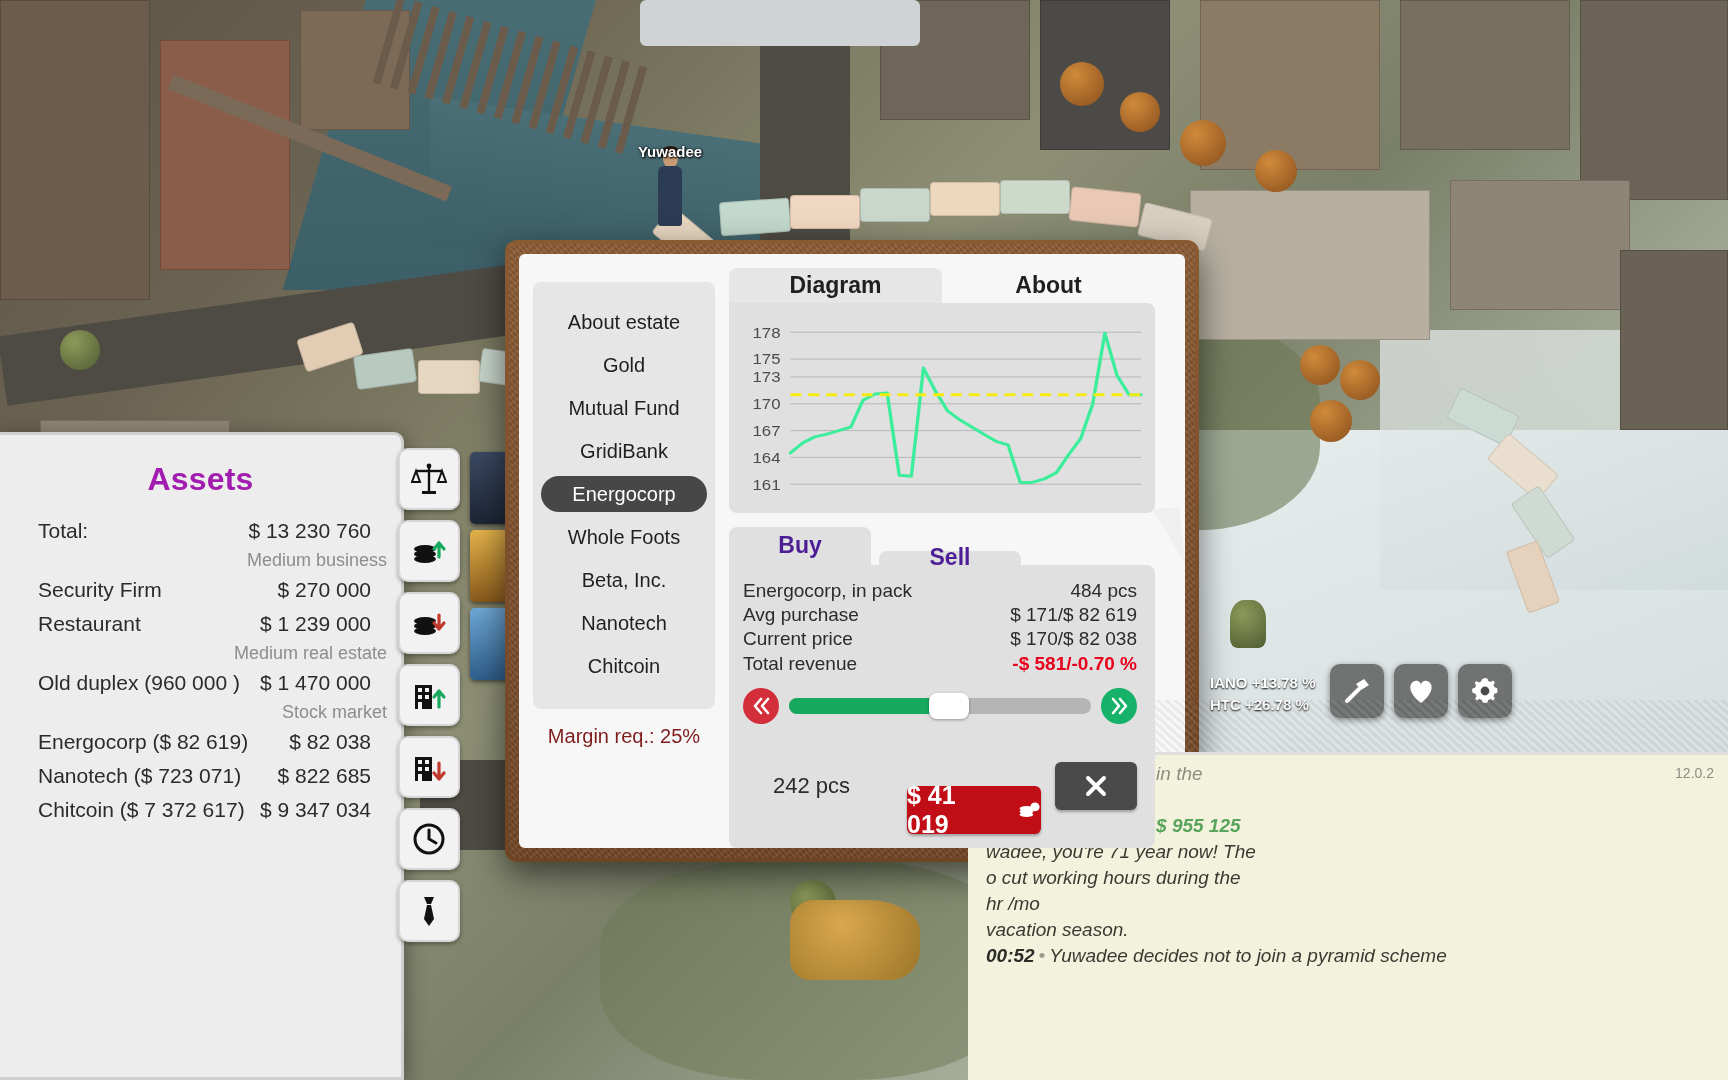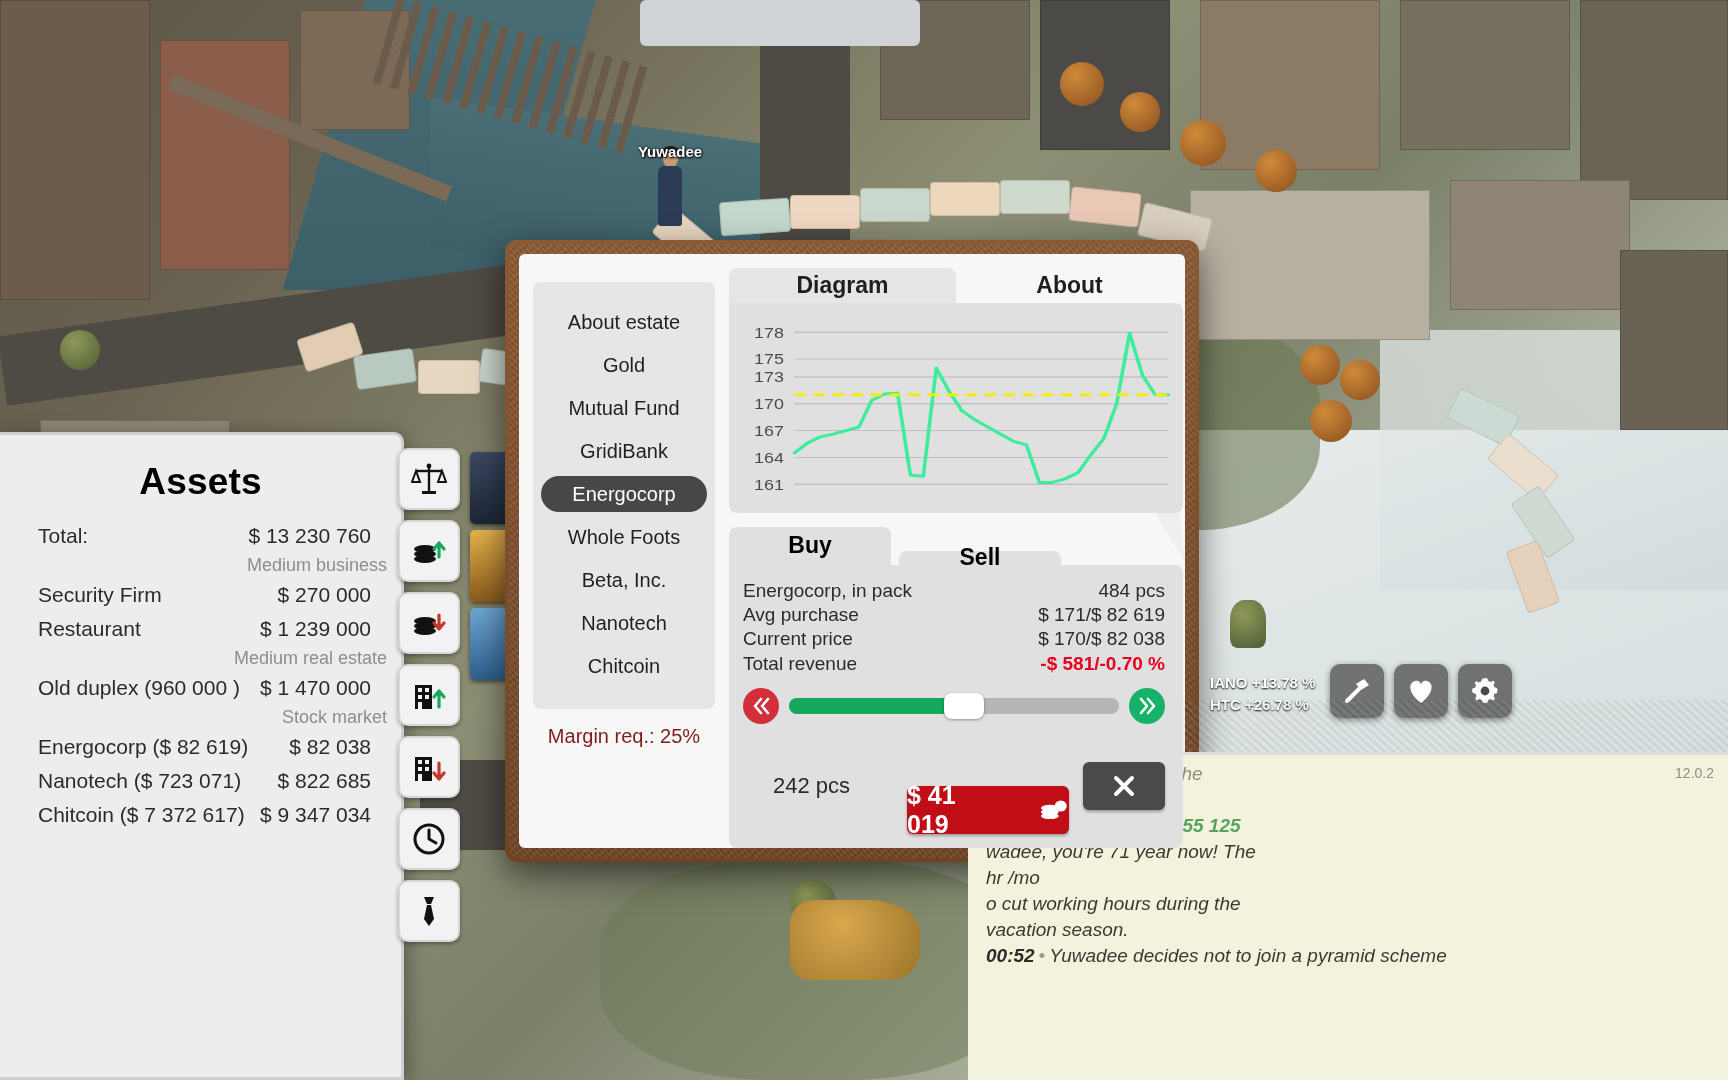--- a/index.html
+++ b/index.html
@@ -43,21 +43,21 @@
   
   #assets-panel {
     position:absolute; left:0px; top:432px; width:404px; height:648px;
     background:#ededed;
     border:3px solid #cfcfcf;
     border-left:none;
     border-radius:0 10px 0 0;
     box-shadow: 0 6px 22px rgba(0,0,0,.45);
     padding: 26px 14px 0 14px;
   }
-  #assets-title { text-align:center; font-size:37px; font-weight:700; color:#000000; margin-bottom:16px; letter-spacing:.2px;}
+  #assets-title { text-align:center; font-size:32px; font-weight:700; color:#a21caf; margin-bottom:16px; letter-spacing:.2px;}
   .asset-row { display:flex; justify-content:space-between; align-items:baseline; font-size:21px; color:#2b2b2b; padding: 5px 16px 5px 24px; }
   .asset-row .aname { font-weight:400; }
   .asset-row .aval { font-weight:400; white-space:nowrap; }
   .asset-cat { text-align:right; color:#8d8d8d; font-size:18px; padding: 2px 0 2px 0;}
 
   
   #icon-rail { position:absolute; left:398px; top:448px; width:70px; height:520px; }
   .rail-btn {
     position:relative; width:62px; height:62px; margin-bottom:10px;
     background:#f2f2f2; border:2px solid #d6d6d6; border-radius:10px;
@@ -111,40 +111,40 @@
     padding:22px 8px 18px 8px;
   }
   .stock-item {
     height:36px; display:flex; align-items:center; justify-content:center;
     font-size:20px; color:#1f1f1f; border-radius:18px; margin-bottom:7px;
   }
   .stock-item.active { background:#474747; color:#fff; }
   #margin-req { margin-top:16px; text-align:center; font-size:20px; color:#7f1d1d; }
 
   
-  #right-col { flex:1; padding:14px 2px 0 0; position:relative; z-index:2; display:flex; flex-direction:column; }
+  #right-col { flex:1; padding:14px 30px 0 0; position:relative; z-index:2; display:flex; flex-direction:column; }
 
   .tabrow { display:flex; height:40px; }
   .tab {
     flex:1; display:flex; align-items:center; justify-content:center;
     font-size:23px; font-weight:700; color:#1f1f1f;
     border-radius:8px 8px 0 0;
   }
   .tab.on { background:#e6e6e6; }
   .tab.off { background:transparent; }
 
   #chart-box {
     background:#e0e0e0; border-radius:0 8px 8px 8px; height:238px; position:relative;
   }
   #chart-svg { position:absolute; inset:0; width:100%; height:100%; }
 
   #trade-tabs { display:flex; height:38px; margin-top:14px; }
   .ttab {
-    width:162px; display:flex; align-items:center; justify-content:center;
-    font-size:23px; font-weight:700; color:#000000; border-radius:8px 8px 0 0;
+    width:142px; display:flex; align-items:center; justify-content:center;
+    font-size:23px; font-weight:700; color:#4c1d95; border-radius:8px 8px 0 0;
   }
   .ttab.on { background:#e0e0e0; }
   .ttab.sell { background:#e0e0e0; margin-left:8px;margin-top:24px; }
 
   #trade-panel {
     background:#e0e0e0; border-radius:0 8px 8px 8px; padding:14px 18px 14px 14px; position:relative;
   }
   .trow { display:flex; justify-content:space-between; font-size:19px; color:#2b2b2b; line-height:1.28; }
   .trow .tval { font-weight:400; }
   .trow.neg .tval { color:#e8001d; font-weight:700; }
@@ -552,24 +552,24 @@
   <div class="log-line">
     <span>est and relax.</span>
   </div>
   <div class="log-line">
     <span>he monthly income: </span><span class="money">$ 955 125</span>
   </div>
   <div class="log-line">
     <span>wadee, you're 71 year now! The</span>
   </div>
   <div class="log-line">
+    <span>o cut working hours during the</span>
+  </div>
+  <div class="log-line">
     <span>hr /mo</span>
   </div>
   <div class="log-line">
-    <span>o cut working hours during the</span>
-  </div>
-  <div class="log-line">
     <span>vacation season.</span>
   </div>
   <div class="log-line">
     <span class="ltime">00:52</span><span class="ldot">•</span><span>Yuwadee decides not to join a pyramid scheme</span>
   </div>
 </div>
 
 </body></html>

